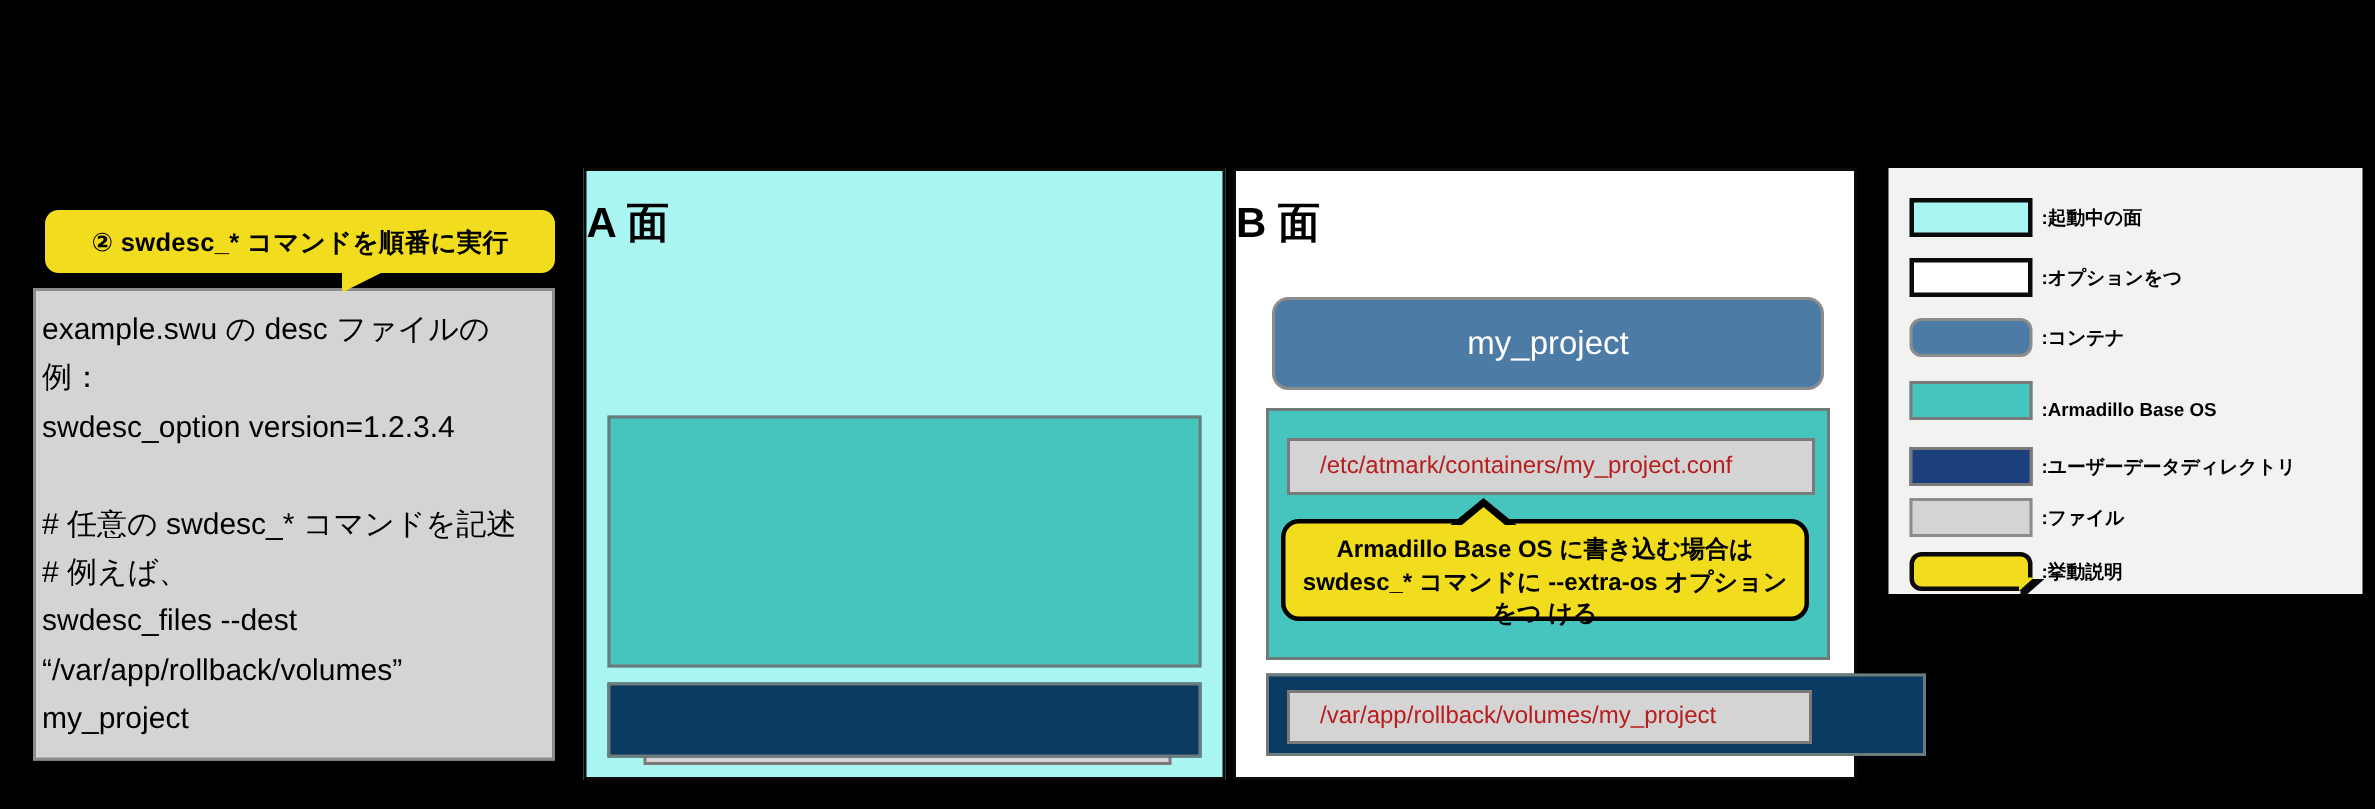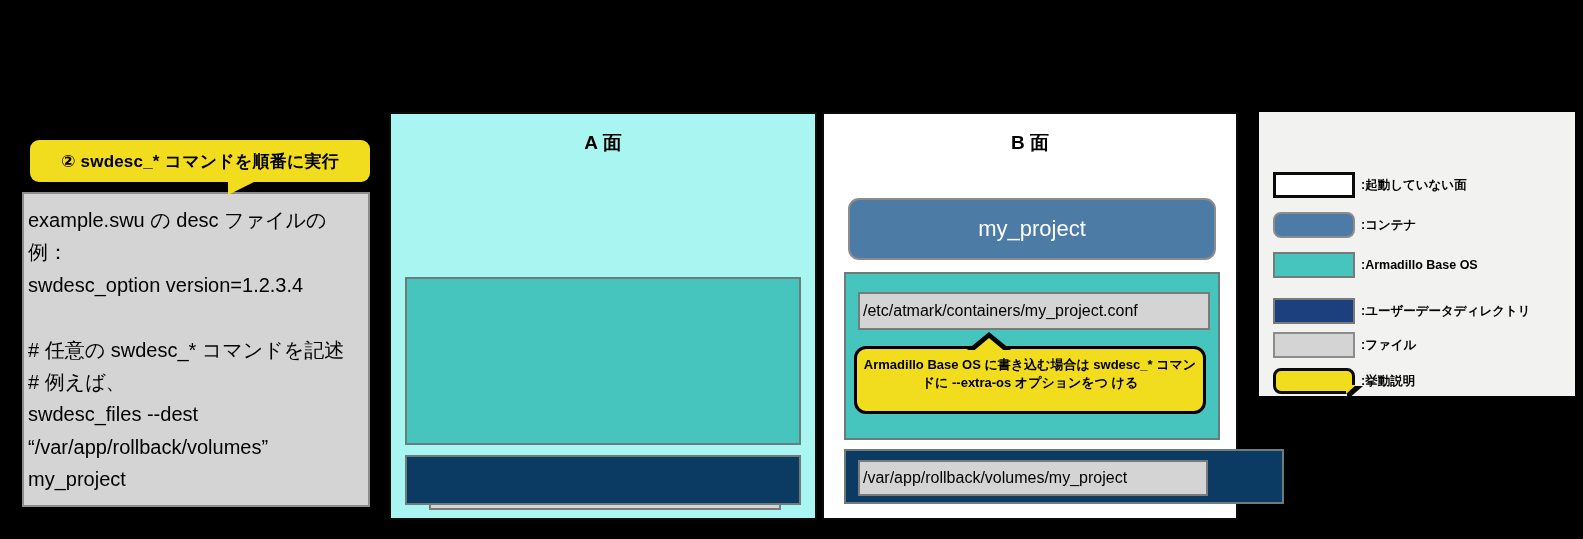--- a/index.html
+++ b/index.html
@@ -84,22 +84,21 @@
     box-sizing: border-box;
     border: 2px solid #0A0A0A;
   }
   #panel-a { left: 389px; width: 428px; background: #A8F5F2; }
   #panel-b { left: 822px; width: 416px; background: #FFFFFF; }
 
   .panel-title {
     position: absolute;
     left: 0; right: 0;
     top: 16px;
-    text-align: center;
-    font-size: 19px;
+    font-size: 28px;
     font-weight: bold;
     color: #000;
   }
 
   
   .abos-block {
     position: absolute;
     background: #46C4BE;
     border: 2px solid #6E7B7B;
     box-sizing: border-box;
@@ -112,23 +111,23 @@
     box-sizing: border-box;
   }
   
   .file-chip {
     position: absolute;
     background: #D4D4D4;
     border: 2px solid #7A7A7A;
     box-sizing: border-box;
     display: flex;
     align-items: center;
-    padding-left: 3px;
+    padding-left: 20px;
     font-size: 16px;
-    color: #000000;
+    color: #b91c1c;
     white-space: nowrap;
   }
   
   .container-block {
     position: absolute;
     background: #4C7BA6;
     border: 2px solid #8C8C8C;
     border-radius: 11px;
     box-sizing: border-box;
     display: flex;
@@ -161,21 +160,21 @@
     background: #F2DC1E;
     border: 3px solid #000;
     border-radius: 12px;
     box-sizing: border-box;
     z-index: 5;
   }
   #callout-extraos .ce-label {
     position: absolute;
     left: 6px; right: 6px; top: 7px;
     text-align: center;
-    font-size: 13px;
+    font-size: 16px;
     font-weight: bold;
     line-height: 1.35;
     color: #000;
   }
   #callout-extraos .ce-tail {
     position: absolute;
     left: 110px;
     top: -17px;
     width: 0; height: 0;
     border-left: 22px solid transparent;
@@ -309,32 +308,36 @@
       </div>
     </div>
 
     <div id="b-udd" class="udd-block">
       <div id="b-file-vol" class="file-chip">/var/app/rollback/volumes/my_project</div>
     </div>
   </div>
 
   <div id="legend">
 
+    <div class="legend-row" style="top:18px;">
+      <span class="legend-swatch sw-boot"></span>
+      <span class="legend-label">:起動中の面</span>
+    </div>
 
     <div class="legend-row" style="top:58px;">
       <span class="legend-swatch sw-noboot"></span>
-      <span class="legend-label">:起動していない面</span>
+      <span class="legend-label">:オプションをつ</span>
     </div>
 
     <div class="legend-row" style="top:98px;">
       <span class="legend-swatch sw-cont"></span>
       <span class="legend-label">:コンテナ</span>
     </div>
 
-    <div class="legend-row" style="top:138px;">
+    <div class="legend-row" style="top:138px;align-items:flex-end;">
       <span class="legend-swatch sw-abos"></span>
       <span class="legend-label">:Armadillo Base  OS</span>
     </div>
 
     <div class="legend-row" style="top:184px;">
       <span class="legend-swatch sw-udd"></span>
       <span class="legend-label">:ユーザーデータディレクトリ</span>
     </div>
 
     <div class="legend-row" style="top:254px;">

